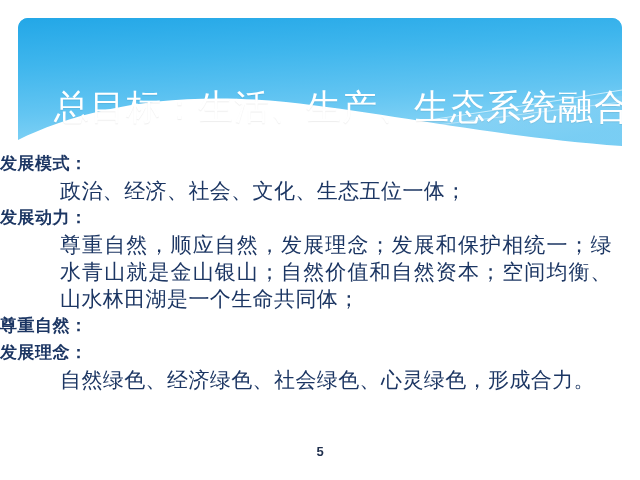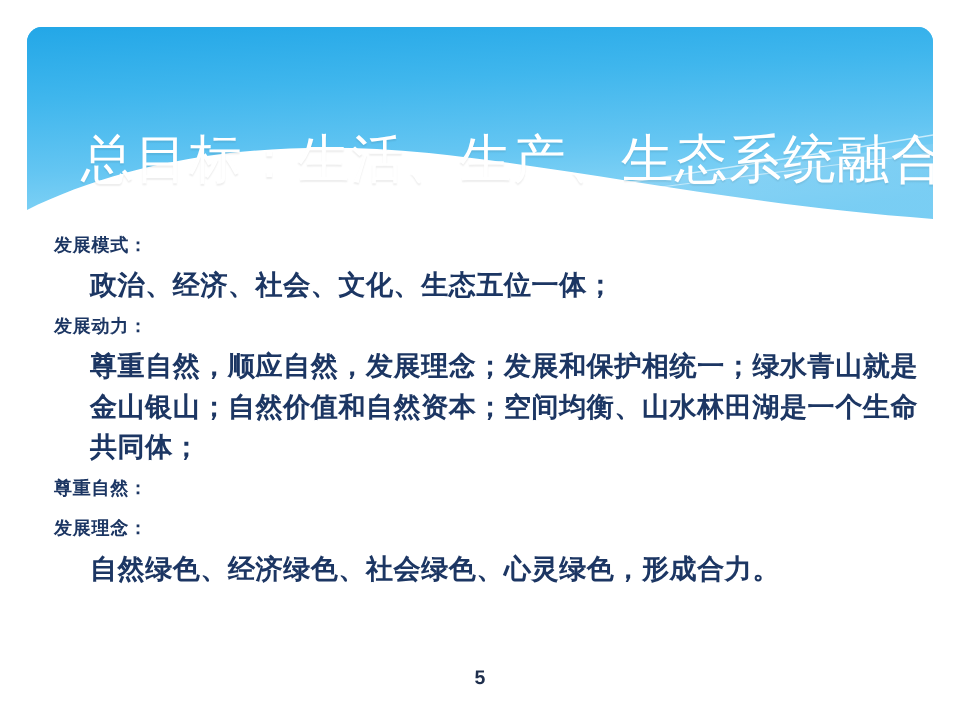--- a/index.html
+++ b/index.html
@@ -61,29 +61,28 @@
     position: absolute;
     left: 0;
     top: 150px;
     width: 640px;
     height: 290px;
   }
   .blk { margin: 0; }
   .heading {
     color: #1c3663;
     font-weight: bold;
-    font-size: 12px;
+    font-size: 17px;
     line-height: 27px;
     letter-spacing: 0.5px;
-    padding-left: 36px;
   }
   .para {
     color: #1c3663;
-    font-weight: bold;
-    font-size: 18px;
+    font-weight: normal;
+    font-size: 21px;
     line-height: 27px;
     letter-spacing: 0.4px;
     padding-left: 60px;
     padding-right: 28px;
     text-align: justify;
     text-justify: inter-character;
   }
 
   
   #page-number {

